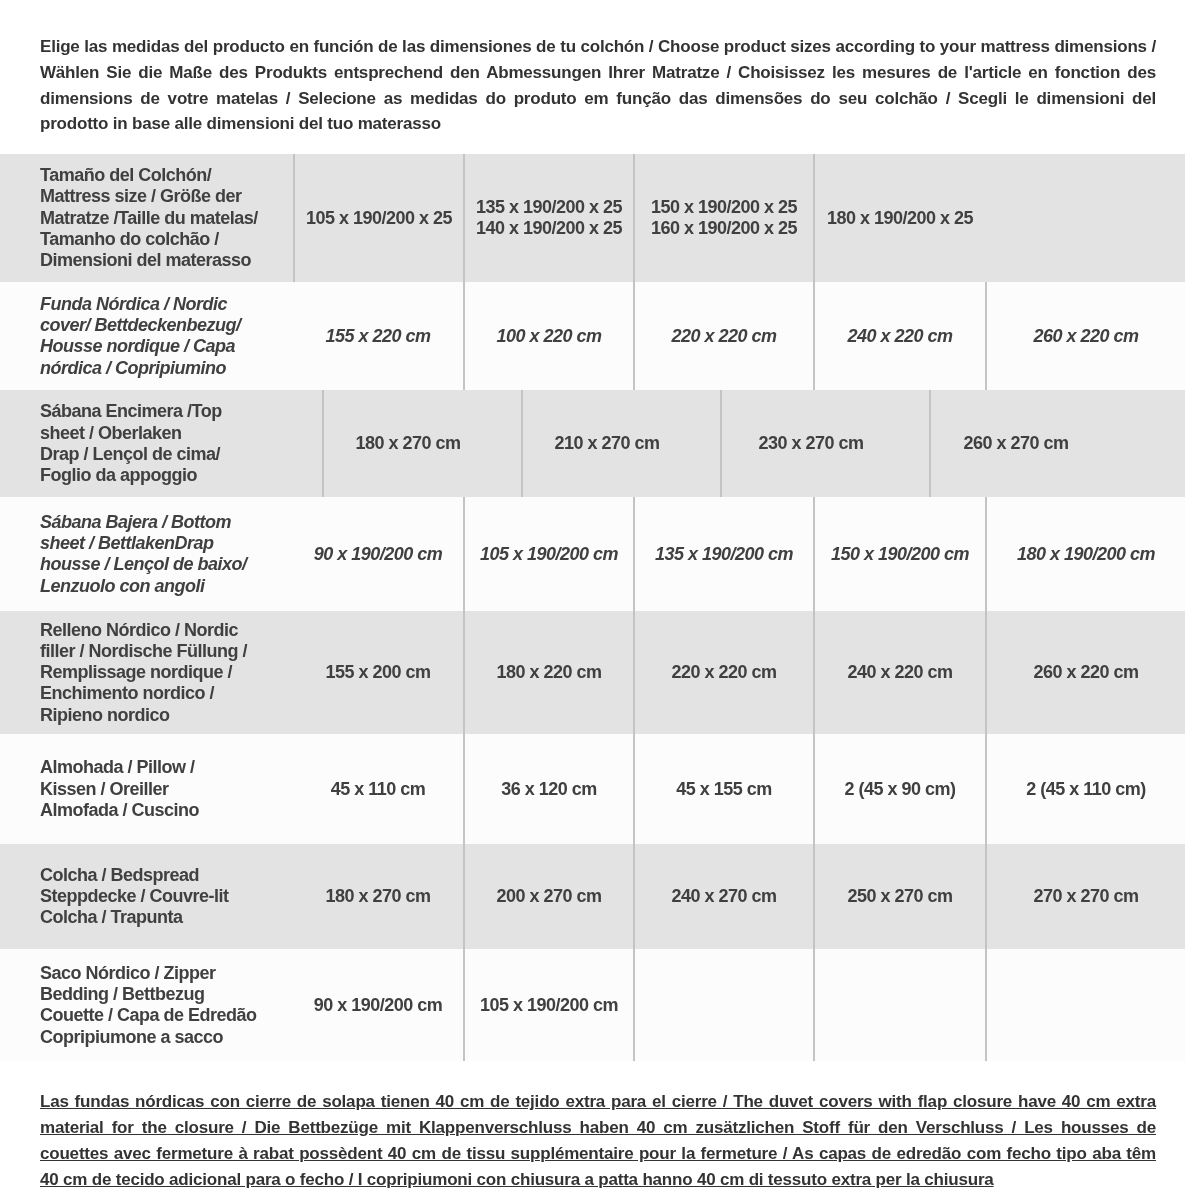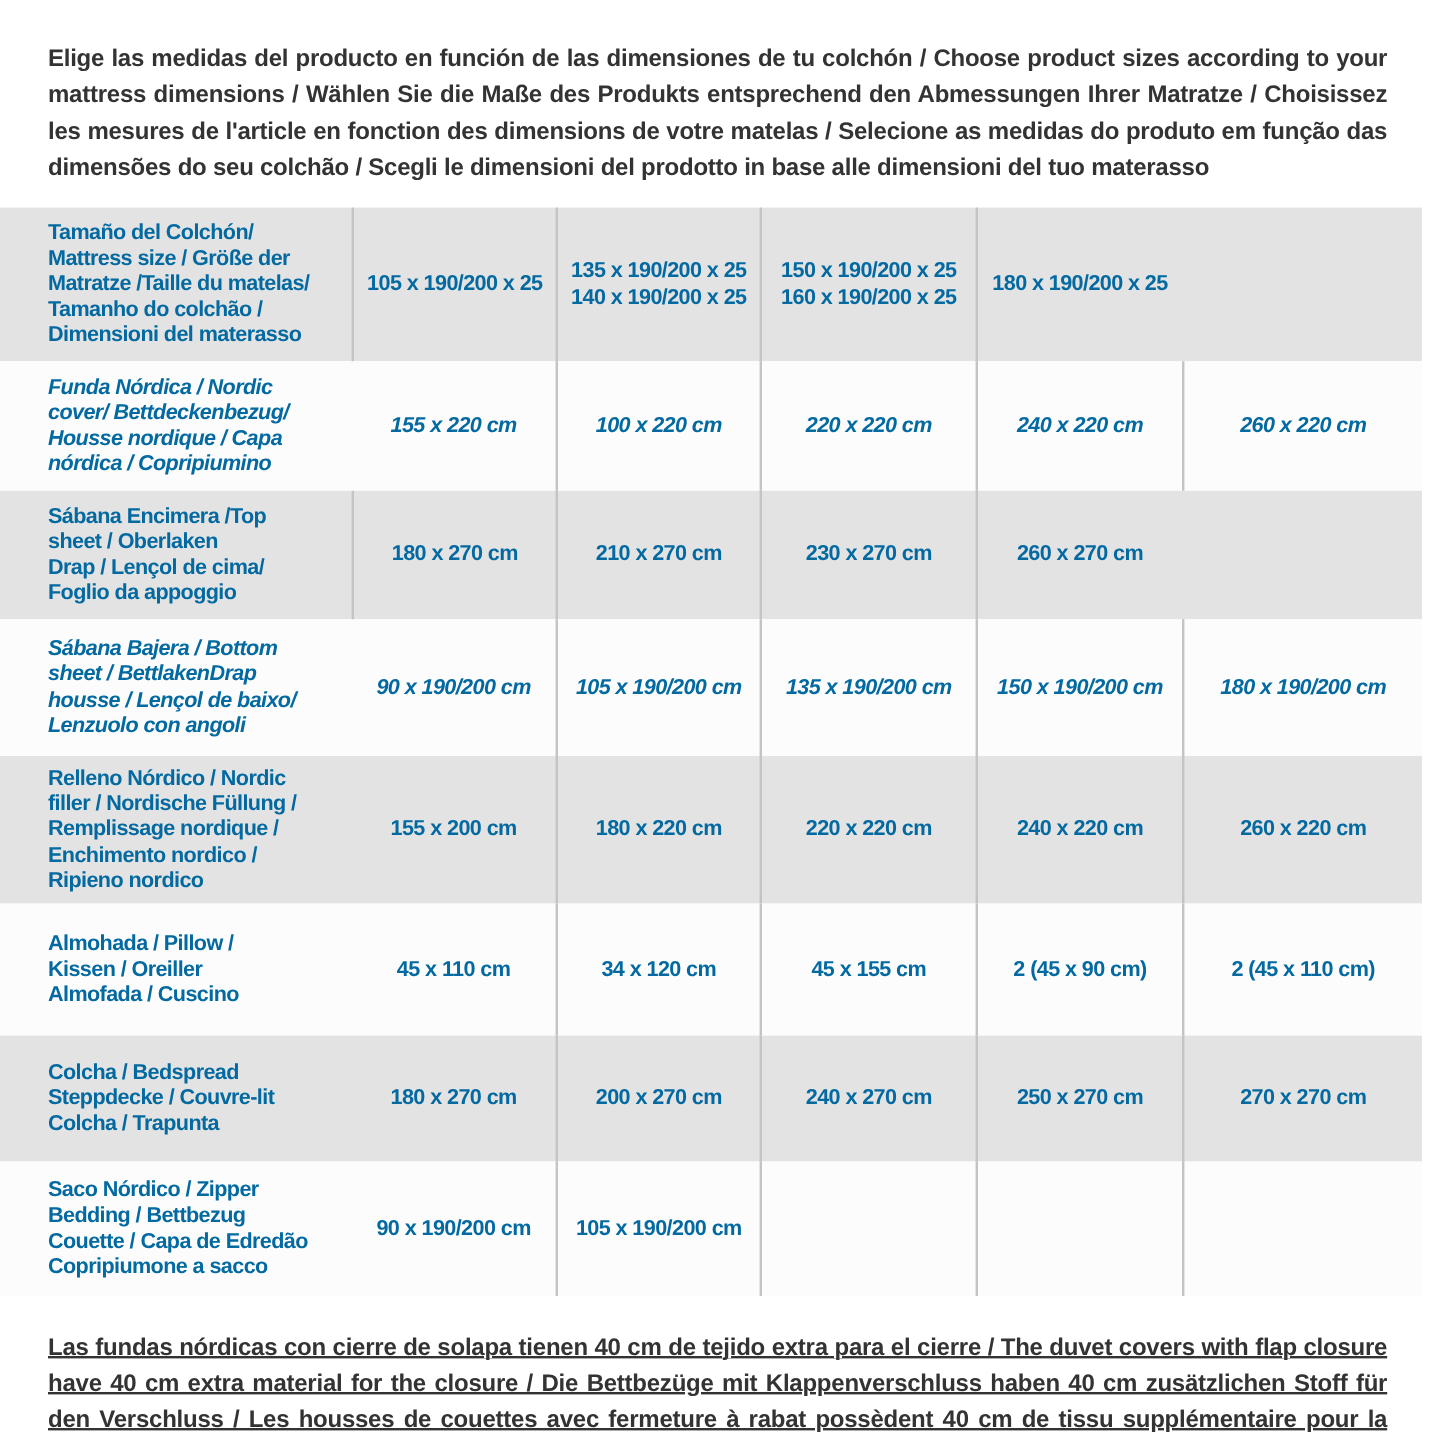--- a/index.html
+++ b/index.html
@@ -5,21 +5,21 @@
   * { margin: 0; padding: 0; box-sizing: border-box; }
   html, body {
     width: 1200px;
     height: 1200px;
     background: #ffffff;
     font-family: "Liberation Sans", sans-serif;
     overflow: hidden;
   }
   .intro, .footnote {
     font-weight: bold;
-    font-size: 20px;
+    font-size: 17px;
     line-height: 1.52;
     color: #333333;
     text-align: justify;
     padding: 0 44px 0 40px;
     letter-spacing: -0.2px;
   }
   .intro { margin-top: 34px; }
   .footnote { margin-top: 28px; text-decoration: underline; }
 
   .size-table {
@@ -34,35 +34,35 @@
   .row.grey  { background: #e3e3e3; }
   .row.light { background: #fcfcfc; }
   .cell {
     display: flex;
     align-items: center;
     justify-content: center;
     text-align: center;
     font-weight: bold;
     font-size: 18px;
     line-height: 1.18;
-    color: #0369a1;
+    color: #404040;
     letter-spacing: -0.5px;
     white-space: pre-line;
     padding: 6px 4px;
   }
   .cell.divided { border-left: 2px solid #c4c4c4; }
   .label-cell {
     justify-content: flex-start;
     text-align: left;
     padding-left: 40px;
     padding-right: 8px;
   }
   .h-header { min-height: 128px; }
   .h-r1 { min-height: 108px; font-style: italic; }
-  .h-r2 { min-height: 107px; }
+  .h-r2 { min-height: 107px; gap: 29px; }
   .h-r3 { min-height: 114px; font-style: italic; }
   .h-r4 { min-height: 123px; }
   .h-r5 { min-height: 110px; }
   .h-r6 { min-height: 105px; }
   .h-r7 { min-height: 112px; }
 </style>
 </head>
 <body>
 
 <p class="intro">Elige las medidas del producto en función de las dimensiones de tu colchón / Choose product sizes according to your mattress dimensions / Wählen Sie die Maße des Produkts entsprechend den Abmessungen Ihrer Matratze / Choisissez les mesures de l'article en fonction des dimensions de votre matelas / Selecione as medidas do produto em função das dimensões do seu colchão / Scegli le dimensioni del prodotto in base alle dimensioni del tuo materasso</p>
@@ -129,21 +129,21 @@
     <div class="cell divided">220 x 220 cm</div>
     <div class="cell divided">240 x 220 cm</div>
     <div class="cell divided">260 x 220 cm</div>
   </div>
 
   <div class="row light h-r5">
     <div class="cell label-cell">Almohada / Pillow /
 Kissen / Oreiller
 Almofada / Cuscino</div>
     <div class="cell">45 x 110 cm</div>
-    <div class="cell divided">34 x 120 cm</div>
+    <div class="cell divided">36 x 120 cm</div>
     <div class="cell divided">45 x 155 cm</div>
     <div class="cell divided">2 (45 x 90 cm)</div>
     <div class="cell divided">2 (45 x 110 cm)</div>
   </div>
 
   <div class="row grey h-r6">
     <div class="cell label-cell">Colcha / Bedspread
 Steppdecke / Couvre-lit
 Colcha / Trapunta</div>
     <div class="cell">180 x 270 cm</div>

